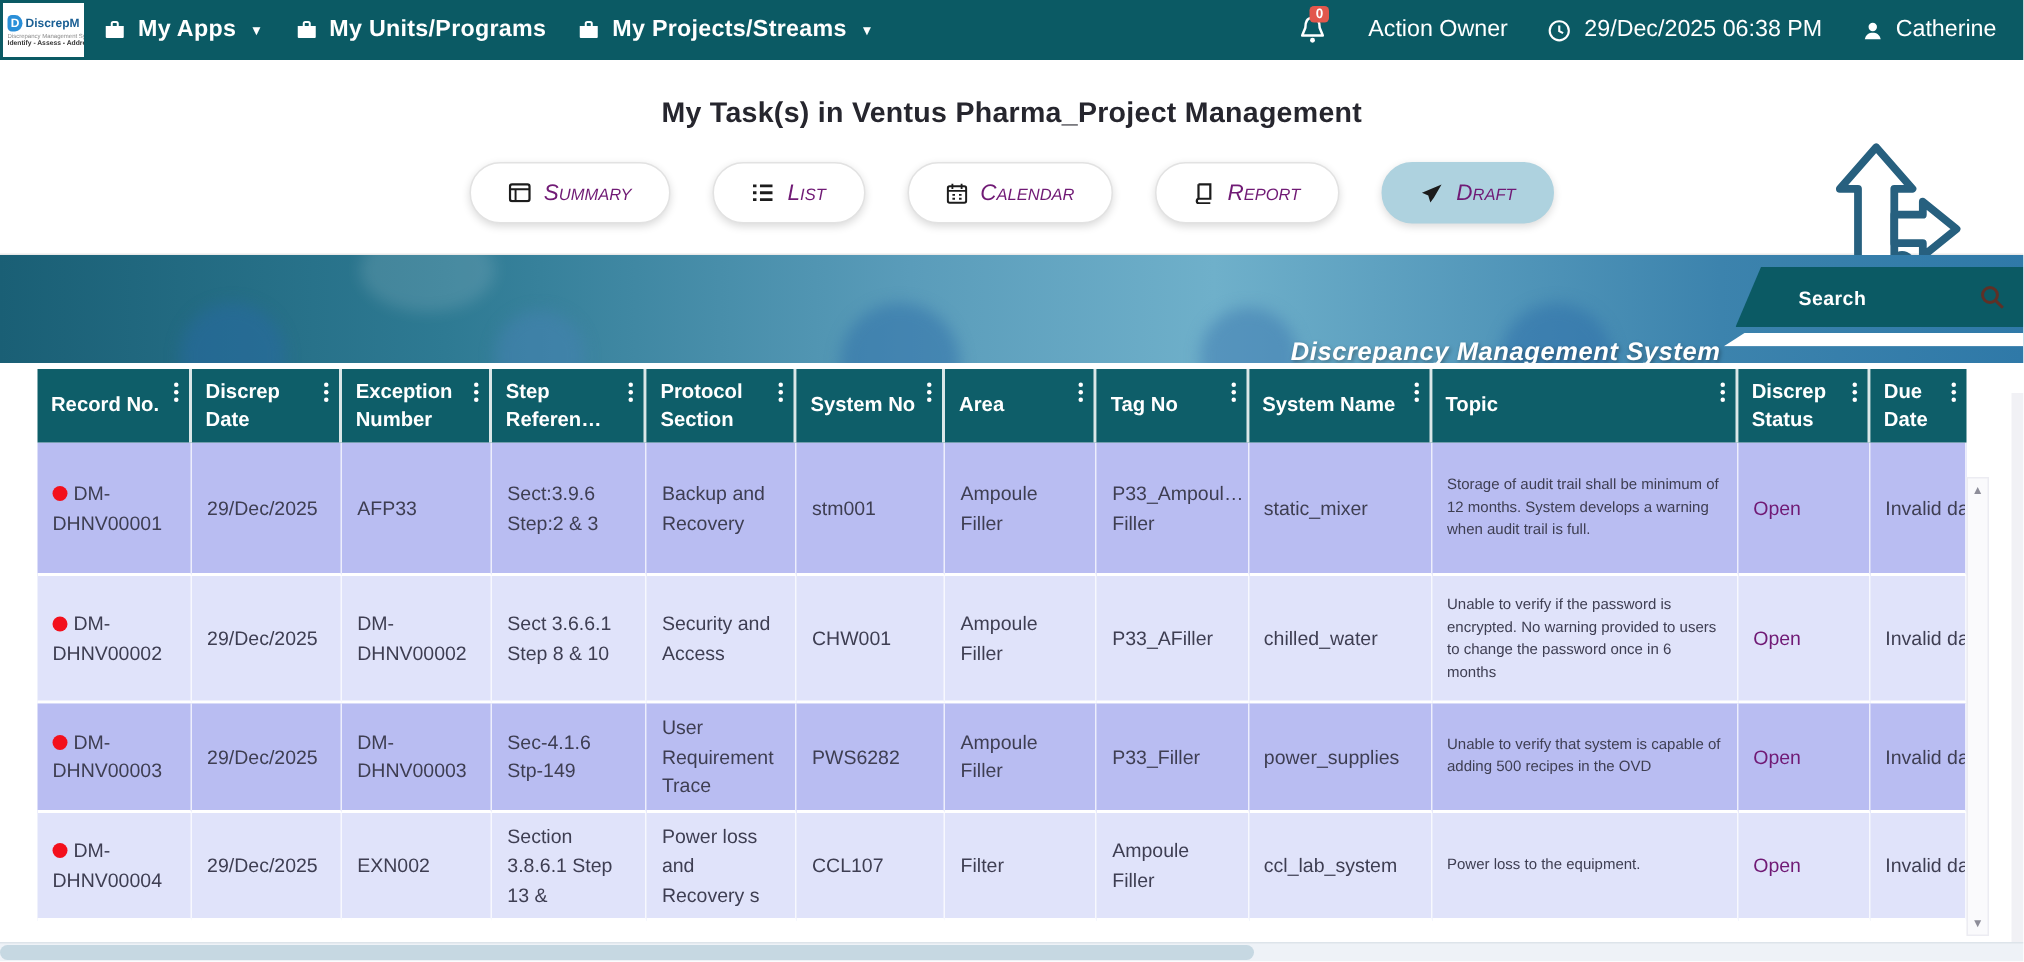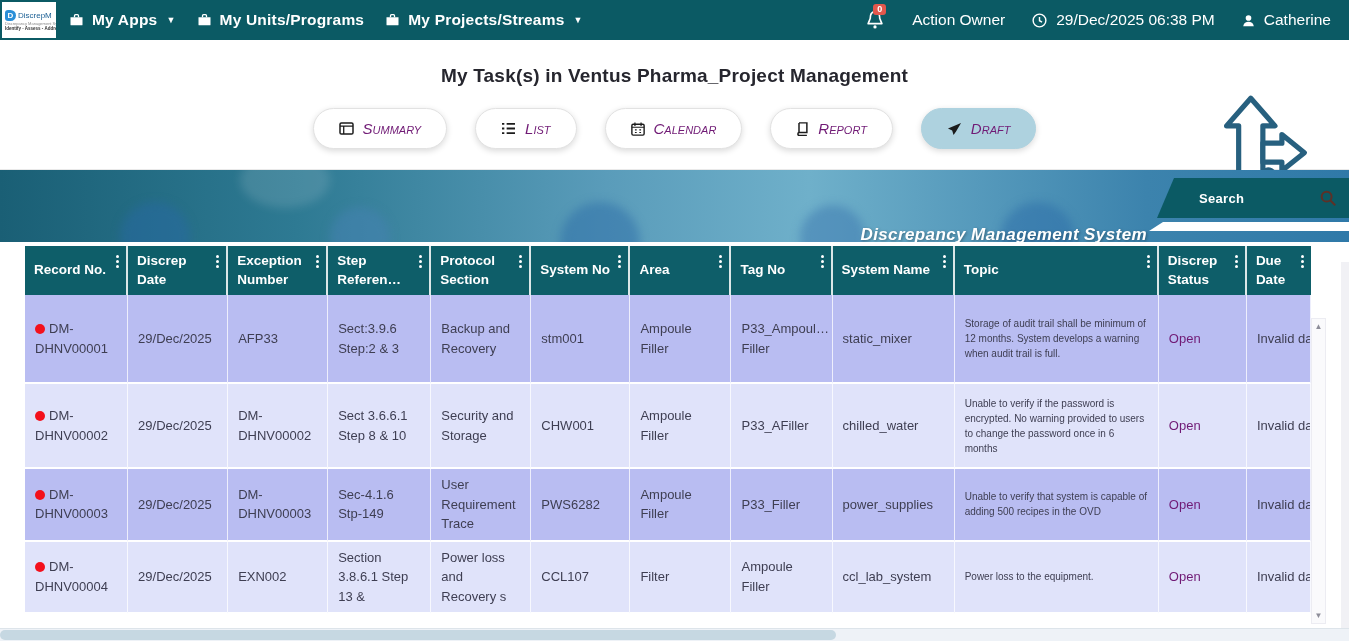--- a/index.html
+++ b/index.html
@@ -4,21 +4,21 @@
 <style>
   * { box-sizing: border-box; margin: 0; padding: 0; }
   html,body { width:1349px; height:641px; overflow:hidden; }
   body { font-family:"Liberation Sans", sans-serif; background:#fff; position:relative; }
 
   
   .topbar { height:40px; background:#0b5a64; display:flex; align-items:center; color:#fff; position:relative; z-index:5; }
   .logo-box { background:#fff; width:54px; height:36px; margin:2px 0 2px 2px; padding:2px 3px; display:flex; flex-direction:column; justify-content:center; overflow:hidden; }
   .logo-row { display:flex; align-items:center; gap:2px; }
   .logo-d { width:11px; height:11px; background:#2a8fd8; color:#fff; font-weight:bold; font-size:8px; border-radius:3px 50% 50% 3px; display:flex; align-items:center; justify-content:center; }
-  .logo-name { color:#1a5f94; font-weight:normal; font-size:8px; }
+  .logo-name { color:#1a5f94; font-weight:bold; font-size:8px; }
   .logo-tag1 { font-size:4px; color:#8a8a8a; white-space:nowrap; }
   .logo-tag2 { font-size:4.5px; color:#333; font-weight:bold; white-space:nowrap; }
   .nav { display:flex; align-items:center; gap:20px; margin-left:12px; }
   .nav-item { display:flex; align-items:center; gap:7px; font-weight:bold; font-size:15.5px; cursor:pointer; letter-spacing:.2px; }
   .caret { font-size:9px; margin-left:2px; }
   .topbar-right { margin-left:auto; display:flex; align-items:center; gap:26px; padding-right:18px; }
   .bell-wrap { position:relative; width:22px; height:24px; }
   .badge { position:absolute; top:-4px; left:9px; background:#e2574c; color:#fff; font-size:9px; font-weight:bold; padding:1px 4px; border-radius:3px; line-height:1; }
   .tb-item { display:flex; align-items:center; gap:8px; font-size:15.5px; font-weight:500; }
 
@@ -312,21 +312,21 @@
           <td class="col-system_name">static_mixer</td>
           <td class="col-topic">Storage of audit trail shall be minimum of 12 months. System develops a warning when audit trail is full.</td>
           <td class="col-discrep_status">Open</td>
           <td class="col-due_date">Invalid date</td>
         </tr>
         <tr class="light" style="height: 85px;">
           <td class="col-record_no"><span class="rec-dot"></span>DM-DHNV00002</td>
           <td class="col-discrep_date">29/Dec/2025</td>
           <td class="col-exception_number">DM-DHNV00002</td>
           <td class="col-step_reference">Sect 3.6.6.1 Step 8 &amp; 10</td>
-          <td class="col-protocol_section">Security and Storage</td>
+          <td class="col-protocol_section">Security and Access</td>
           <td class="col-system_no">CHW001</td>
           <td class="col-area">Ampoule Filler</td>
           <td class="col-tag_no">P33_AFiller</td>
           <td class="col-system_name">chilled_water</td>
           <td class="col-topic">Unable to verify if the password is encrypted. No warning provided to users to change the password once in 6 months</td>
           <td class="col-discrep_status">Open</td>
           <td class="col-due_date">Invalid date</td>
         </tr>
         <tr class="dark" style="height: 68px;">
           <td class="col-record_no"><span class="rec-dot"></span>DM-DHNV00003</td>

